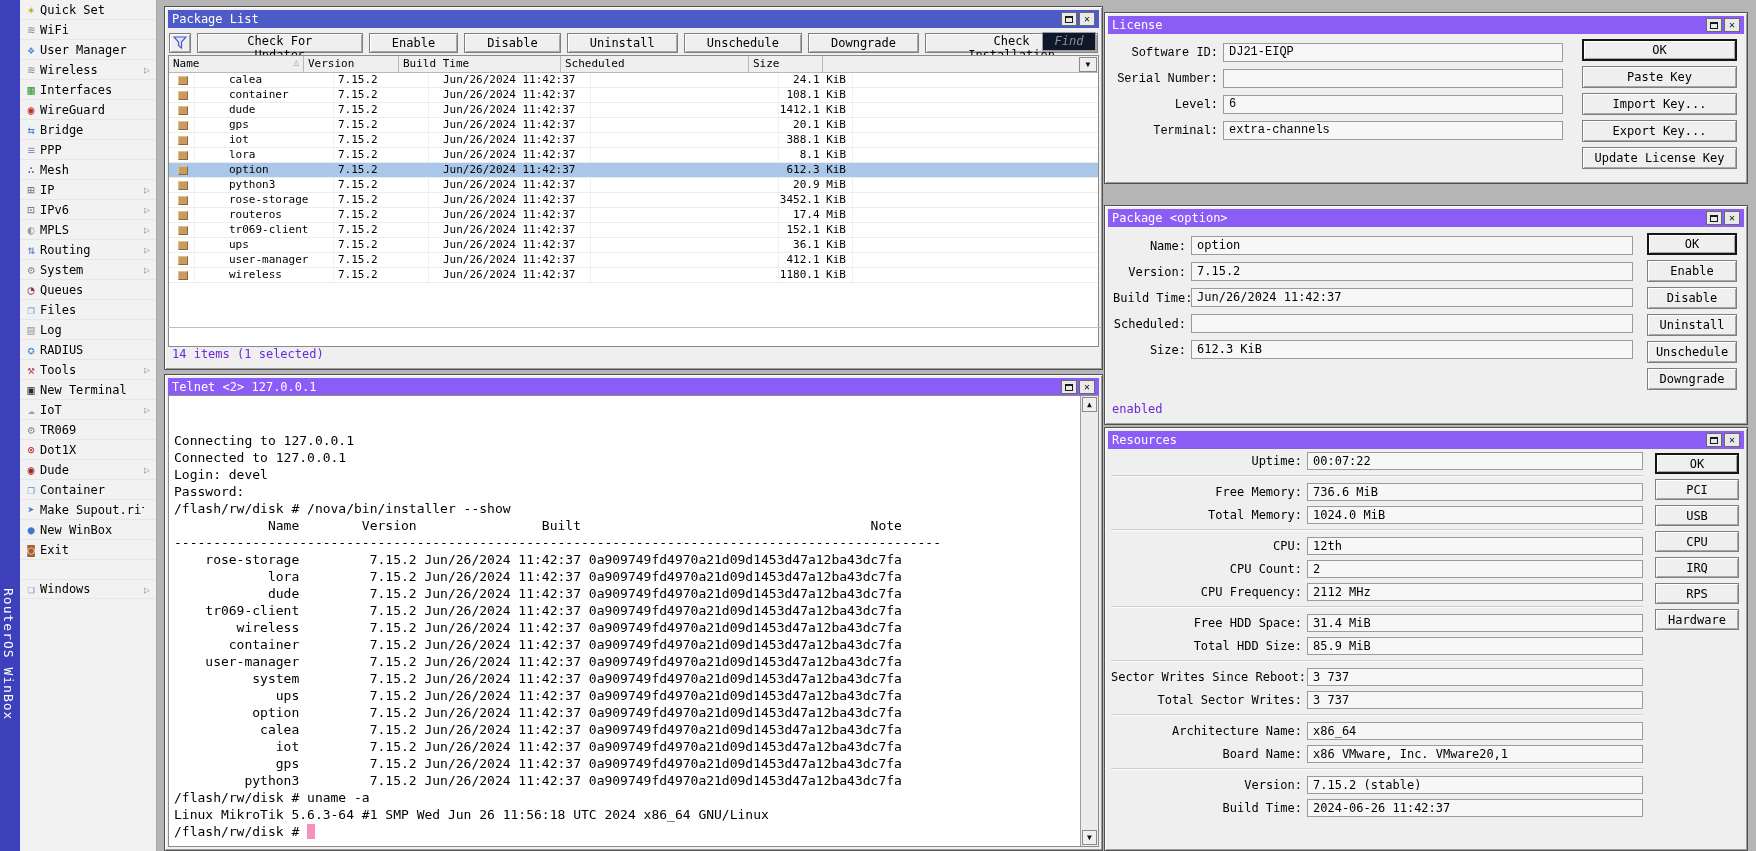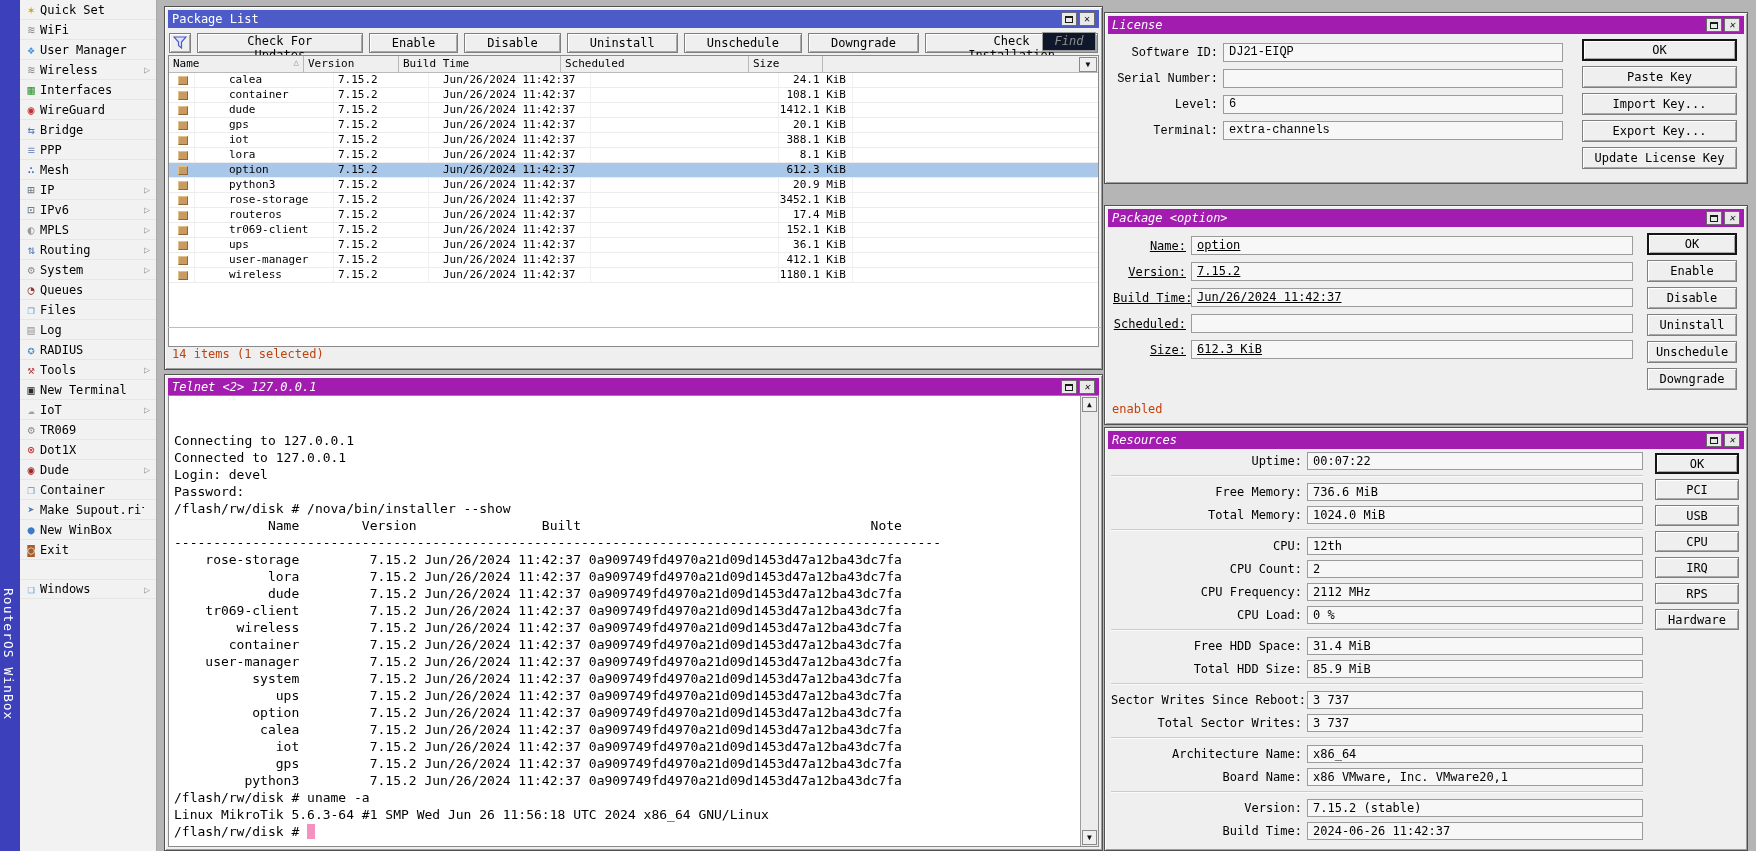--- a/index.html
+++ b/index.html
@@ -20,21 +20,21 @@
   .side-icon { width:18px; text-align:center; font-size:12px; flex:0 0 18px; }
   .side-label { flex:1 1 auto; white-space:nowrap; overflow:hidden; }
   .side-arrow { width:12px; color:#9a9a9a; font-size:10px; flex:0 0 12px; }
 
   
   .window { position:absolute; background:#efefef; border:1px solid #515151;
             box-shadow: inset 1px 1px 0 #fdfdfd, inset -1px -1px 0 #9d9d9d; }
   .titlebar { position:absolute; left:3px; right:3px; top:3px; height:18px; display:flex; align-items:center;
               padding:0 4px; color:#fff; font-size:12px; }
   .titlebar.active { background:#4d5bc9; }
-  .titlebar.inactive { background:#a21caf;font-style:italic; }
+  .titlebar.inactive { background:#8b5cf6; }
   .tb-btns { margin-left:auto; display:flex; gap:2px; }
   .tb-btn { width:16px; height:14px; background:#e9e9e9; border:1px solid #6a6a6a; color:#1a1a1a;
             font-size:10px; line-height:12px; text-align:center; display:flex; align-items:center; justify-content:center; }
   .maxbox { width:8px; height:7px; border:1px solid #1a1a1a; border-top-width:2px; display:block; }
 
   .btn { background:#efefef; border:1px solid #7f7f7f; box-shadow: inset 1px 1px 0 #ffffff, inset -1px -1px 0 #a8a8a8;
          font-family:"DejaVu Sans Mono", monospace; font-size:12px; color:#000; }
   .btn.default { border:2px solid #151515; }
 
   
@@ -57,21 +57,21 @@
   .prow { display:flex; height:15px; font-size:11px; line-height:14px; border-bottom:1px solid #ececec; white-space:nowrap; }
   .prow.selected { background:#a9c7e9; }
   .prow > span { border-right:1px solid #f0f0f0; overflow:hidden; }
   .prow.selected > span { border-right-color:transparent; }
   .c-icon { width:26px; padding-left:9px; display:flex; align-items:center; }
   .pkg-icon { width:10px; height:9px; background:#c89b62; border:1px solid #8a6838; border-top-color:#e3bf8a; border-left-color:#e3bf8a; display:block; }
   .c-name { width:109px; padding-left:4px;margin-left:30px; } .c-ver { width:95px; padding-left:4px; }
   .c-built { width:162px; padding-left:14px; } .c-sched { width:188px; }
   .c-size { width:74px; text-align:right; padding-right:6px; } .c-fill { flex:1; border-right:none !important; }
   .statusbar { position:absolute; left:3px; right:1px; bottom:3px; height:18px; border-top:1px solid #bdbdbd;
-               font-size:12px; padding:19px 4px; color:#c2410c; }
+               font-size:12px; padding:19px 4px; color:#6d28d9; }
 
   
   #telnet { left:164px; top:374px; width:939px; height:477px; z-index:3; }
   .term-area { position:absolute; left:3px; right:3px; top:20px; bottom:3px; background:#fff; border:1px solid #8a8a8a; }
   .term-pre { position:absolute; left:5px; top:0; right:20px; bottom:0; padding-top:36px;
               font-family:"DejaVu Sans Mono", monospace; font-size:13px; line-height:17px; white-space:pre; overflow:hidden; color:#000; }
   .cursor { display:inline-block; width:8px; height:15px; background:#f591be; vertical-align:text-bottom; }
   .term-scroll { position:absolute; right:0; top:0; bottom:0; width:18px; background:#ececec; border-left:1px solid #9b9b9b; }
   .scroll-btn { position:absolute; left:1px; width:15px; height:15px; background:#efefef; border:1px solid #8a8a8a;
                 font-size:8px; text-align:center; line-height:13px; color:#111; }
@@ -87,21 +87,21 @@
   .btncol { position:absolute; display:flex; flex-direction:column; gap:5px; }
   .btncol .btn { height:22px; }
   .btncol .btn.default { }
 
   #license { left:1104px; top:12px; width:644px; height:172px; z-index:2; }
   #license .fields { position:absolute; left:8px; top:30px;font-family:Liberation Mono, monospace; }
   #license .flabel { width:110px; } #license .fbox { width:340px; }
   #license .btncol { right:10px; top:26px; width:155px; }
 
   #pkg-win { left:1104px; top:205px; width:644px; height:220px; z-index:2; }
-  #pkg-win .fields { position:absolute; left:8px; top:30px;text-decoration:underline; }
+  #pkg-win .fields { position:absolute; left:8px; top:30px; }
   #pkg-win .flabel { width:78px; } #pkg-win .fbox { width:442px; }
   #pkg-win .btncol { right:10px; top:27px; width:90px; }
   #pkg-win .statusbar { border-top:none; font-size:12px; }
 
   #resources { left:1104px; top:427px; width:644px; height:424px; z-index:2; }
   #resources .fields { position:absolute; left:6px; top:24px; }
   #resources .frow { height:18px; margin-bottom:5px; }
   #resources .frow.sep-above { margin-top:13px; }
   #resources .flabel { width:196px; } #resources .fbox { width:336px; height:18px; }
   #resources .btncol { right:8px; top:25px; width:84px; }
@@ -691,24 +691,20 @@
         <div class="frow">
           <span class="flabel">CPU Count:</span>
           <span class="fbox">2</span>
         </div>
 
         <div class="frow">
           <span class="flabel">CPU Frequency:</span>
           <span class="fbox">2112 MHz</span>
         </div>
 
-        <div class="frow">
-          <span class="flabel">CPU Load:</span>
-          <span class="fbox">0 %</span>
-        </div>
 
         <div class="frow sep-above">
           <span class="flabel">Free HDD Space:</span>
           <span class="fbox">31.4 MiB</span>
         </div>
 
         <div class="frow">
           <span class="flabel">Total HDD Size:</span>
           <span class="fbox">85.9 MiB</span>
         </div>

